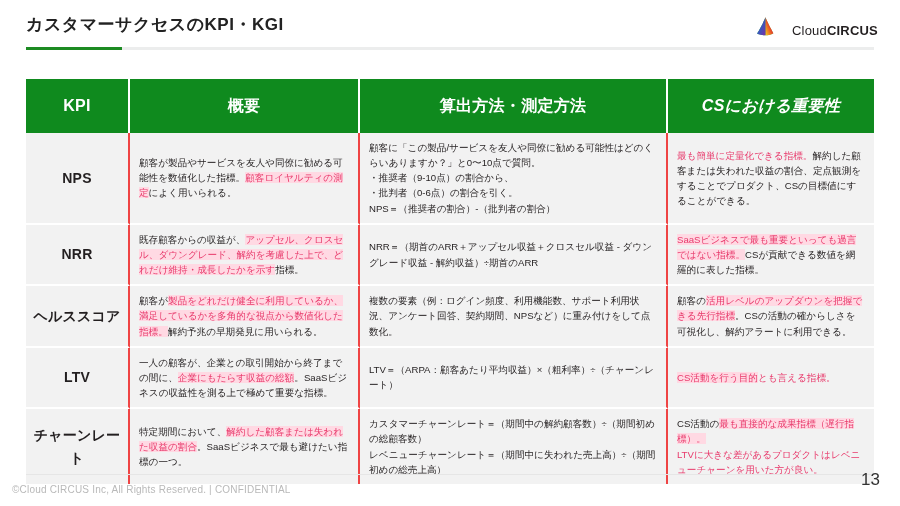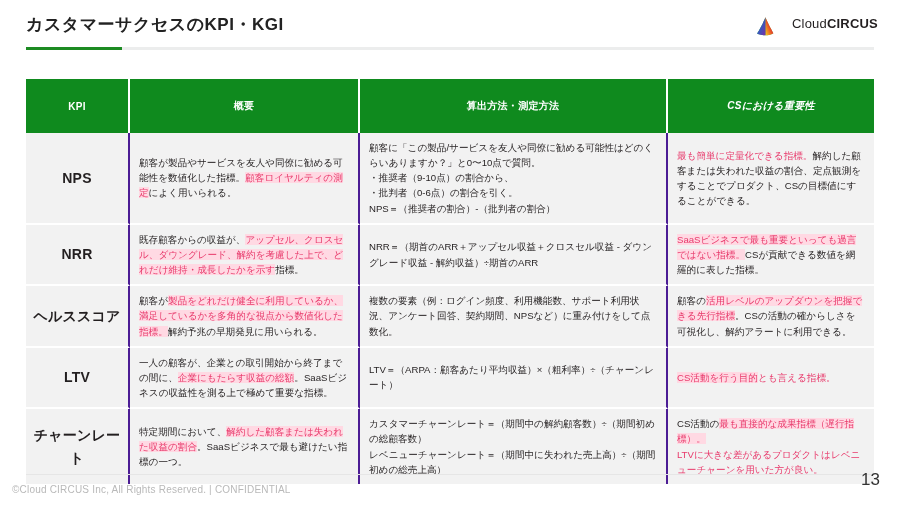--- a/index.html
+++ b/index.html
@@ -15,50 +15,50 @@
   
   .header{position:absolute;left:0;top:0;width:900px;height:60px;}
   .title{
     position:absolute;left:26px;top:13px;
     font-size:17px;font-weight:bold;letter-spacing:.5px;color:#222;
     white-space:nowrap;
   }
   .rule{position:absolute;left:26px;top:47px;width:848px;height:3px;background:#eceded;}
   .rule-accent{position:absolute;left:26px;top:47px;width:96px;height:3px;background:#1c8b22;}
 
-  .logo{position:absolute;right:22px;top:16px;display:flex;align-items:flex-start;gap:16px;}
+  .logo{position:absolute;right:22px;top:16px;display:flex;align-items:flex-end;gap:16px;}
   .logo-mark{width:22px;height:22px;display:block;}
   .logo-text{font-size:13px;color:#231f20;letter-spacing:.2px;white-space:nowrap;}
   .logo-text b{font-weight:bold;}
 
   
   .table{
     position:absolute;left:26px;top:79px;width:848px;
     border-collapse:separate;border-spacing:0;
     table-layout:fixed;
   }
   .table col.c1{width:104px;}
   .table col.c2{width:230px;}
   .table col.c3{width:308px;}
   .table col.c4{width:206px;}
 
   thead th{
     background:#0f8a1e;color:#ffffff;
-    font-size:10px;font-weight:bold;
+    font-size:16px;font-weight:bold;
     height:52px;vertical-align:middle;text-align:center;
     border-right:2px solid #ffffff;
     letter-spacing:.3px;
   }
   thead th:last-child{border-right:none;font-style:italic;}
 
   tbody td{
     background:#f2f2f2;
     vertical-align:middle;
     border-bottom:2px solid #ffffff;
-    border-right:2px solid #4c1d95;
+    border-right:2px solid #ef4444;
     padding:7px 9px;
     font-size:9.6px;line-height:1.58;
     color:#231f20;
   }
   tbody td:last-child{border-right:none;}
   tbody tr:last-child td{border-bottom:none;}
 
   td.kpi{
     text-align:center;font-size:14px;font-weight:bold;
     padding:6px 2px;letter-spacing:.2px;

